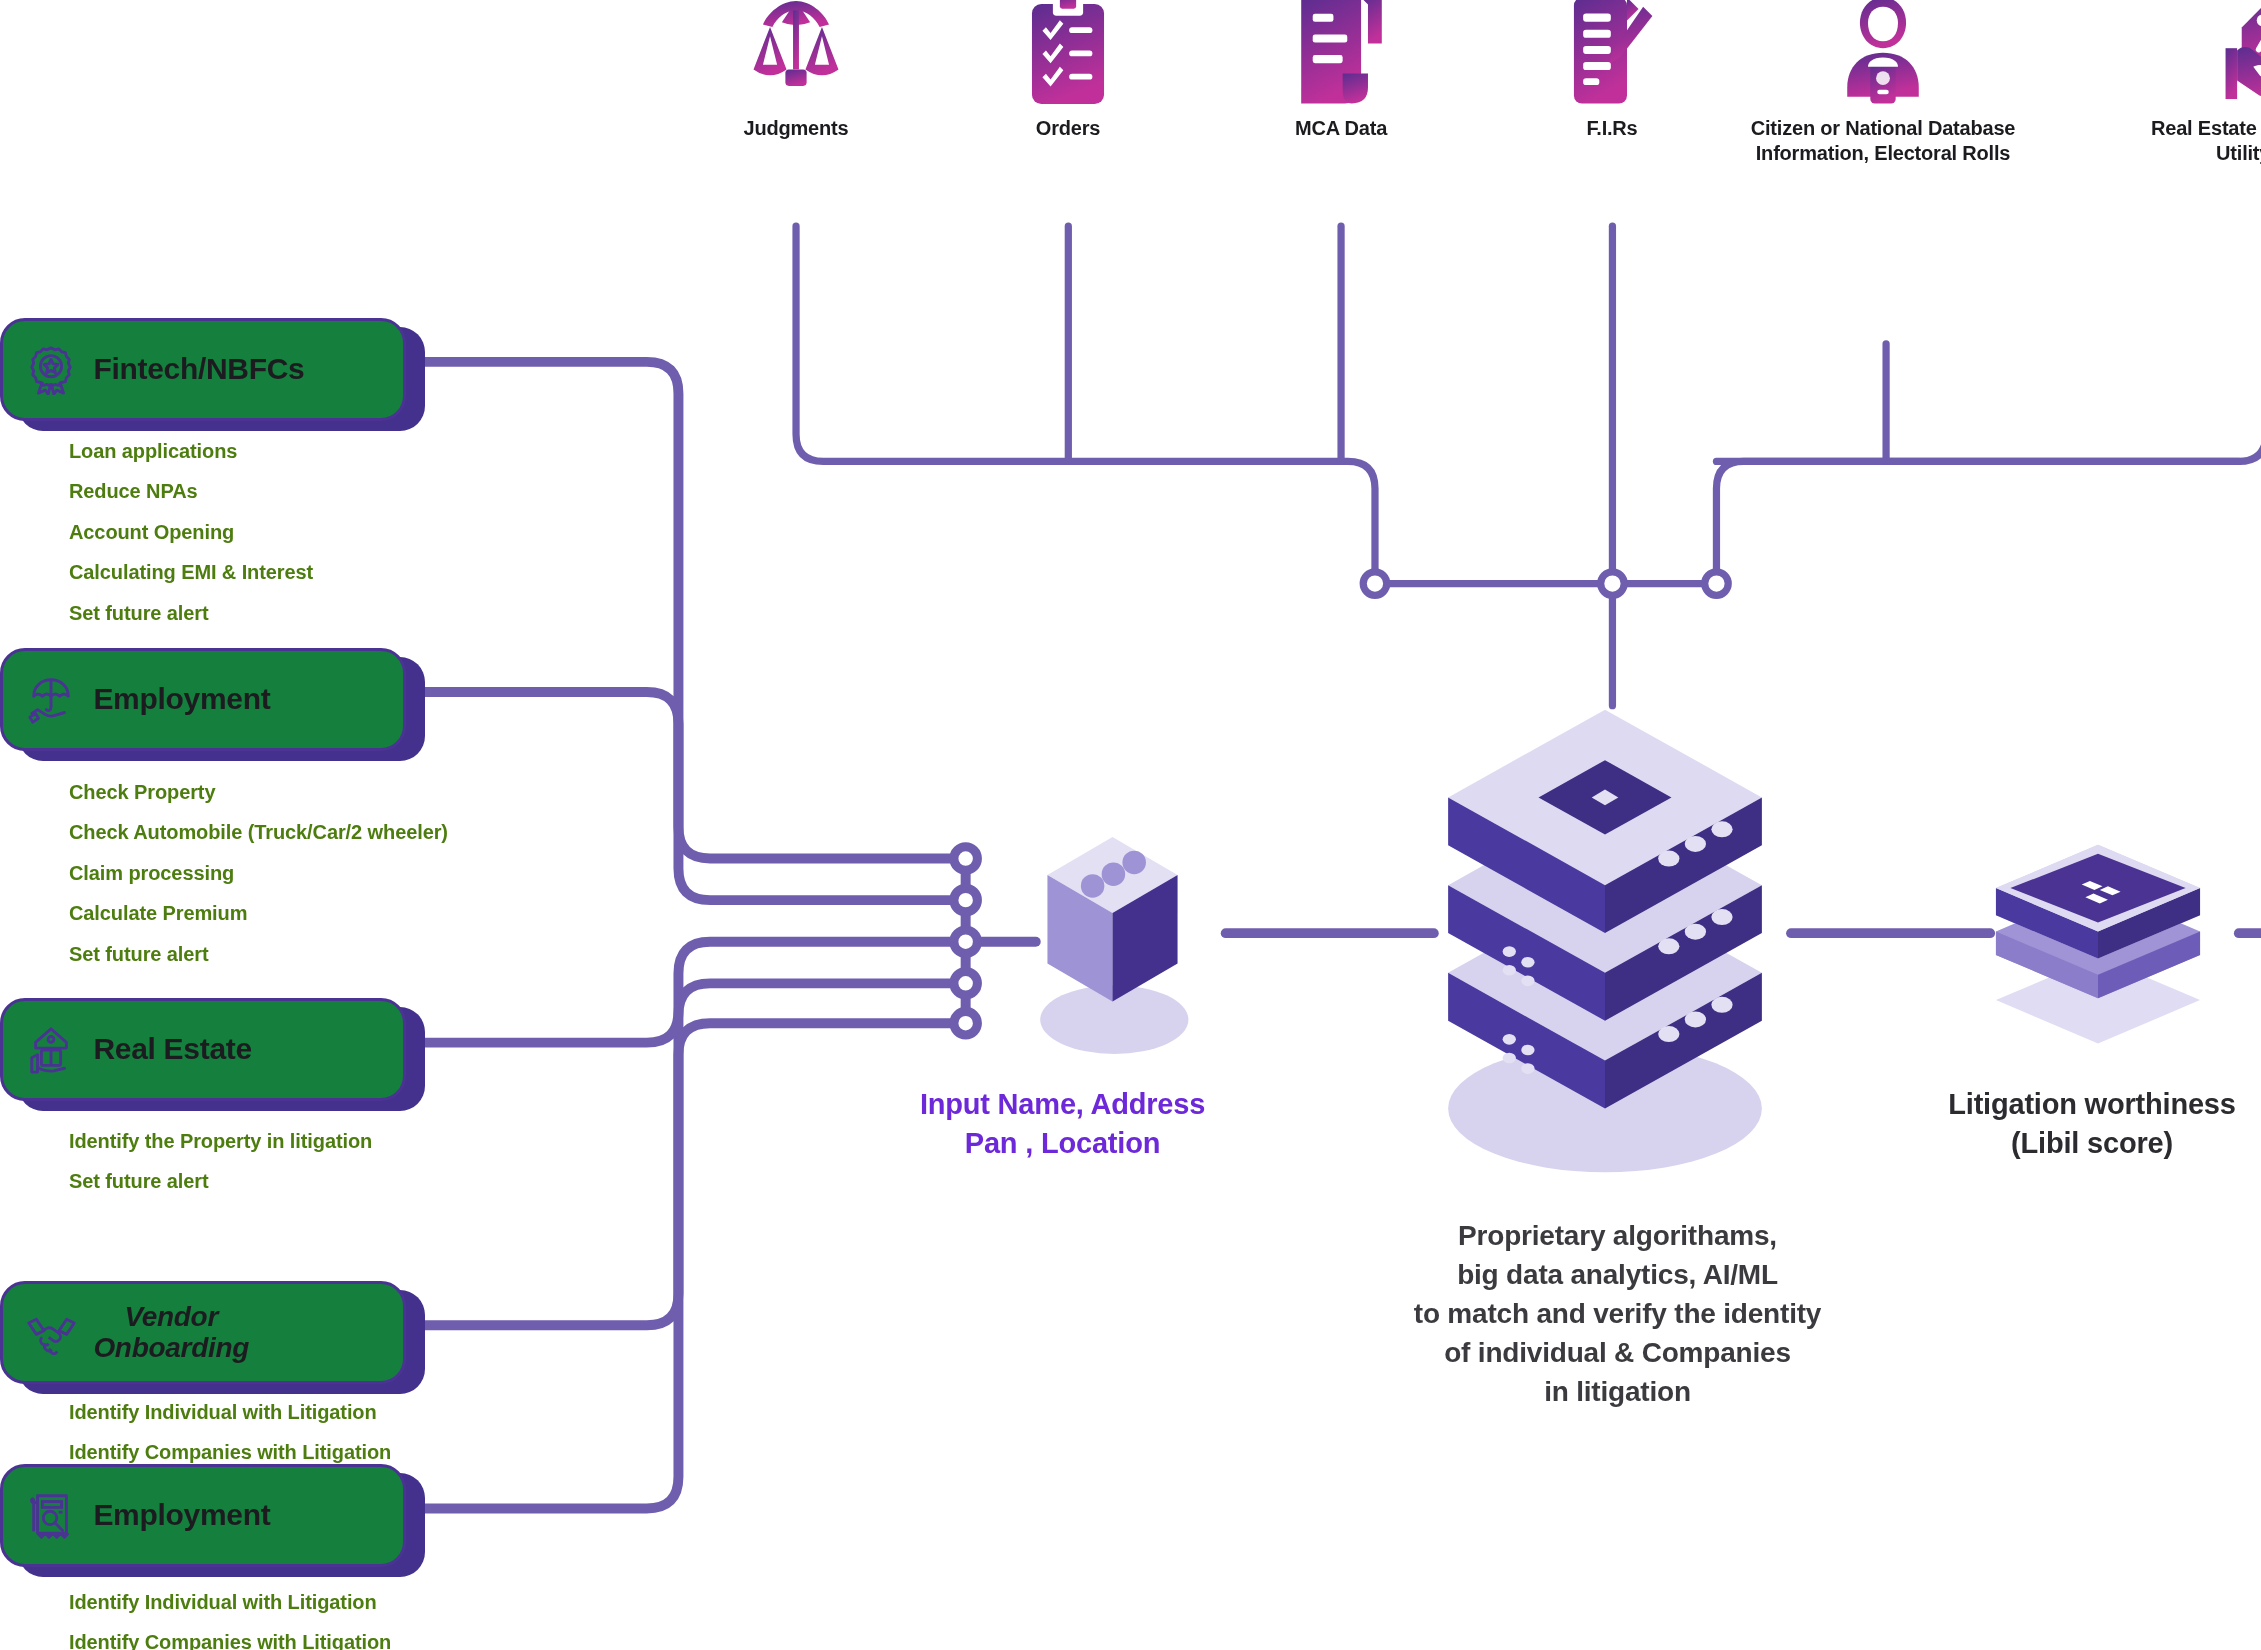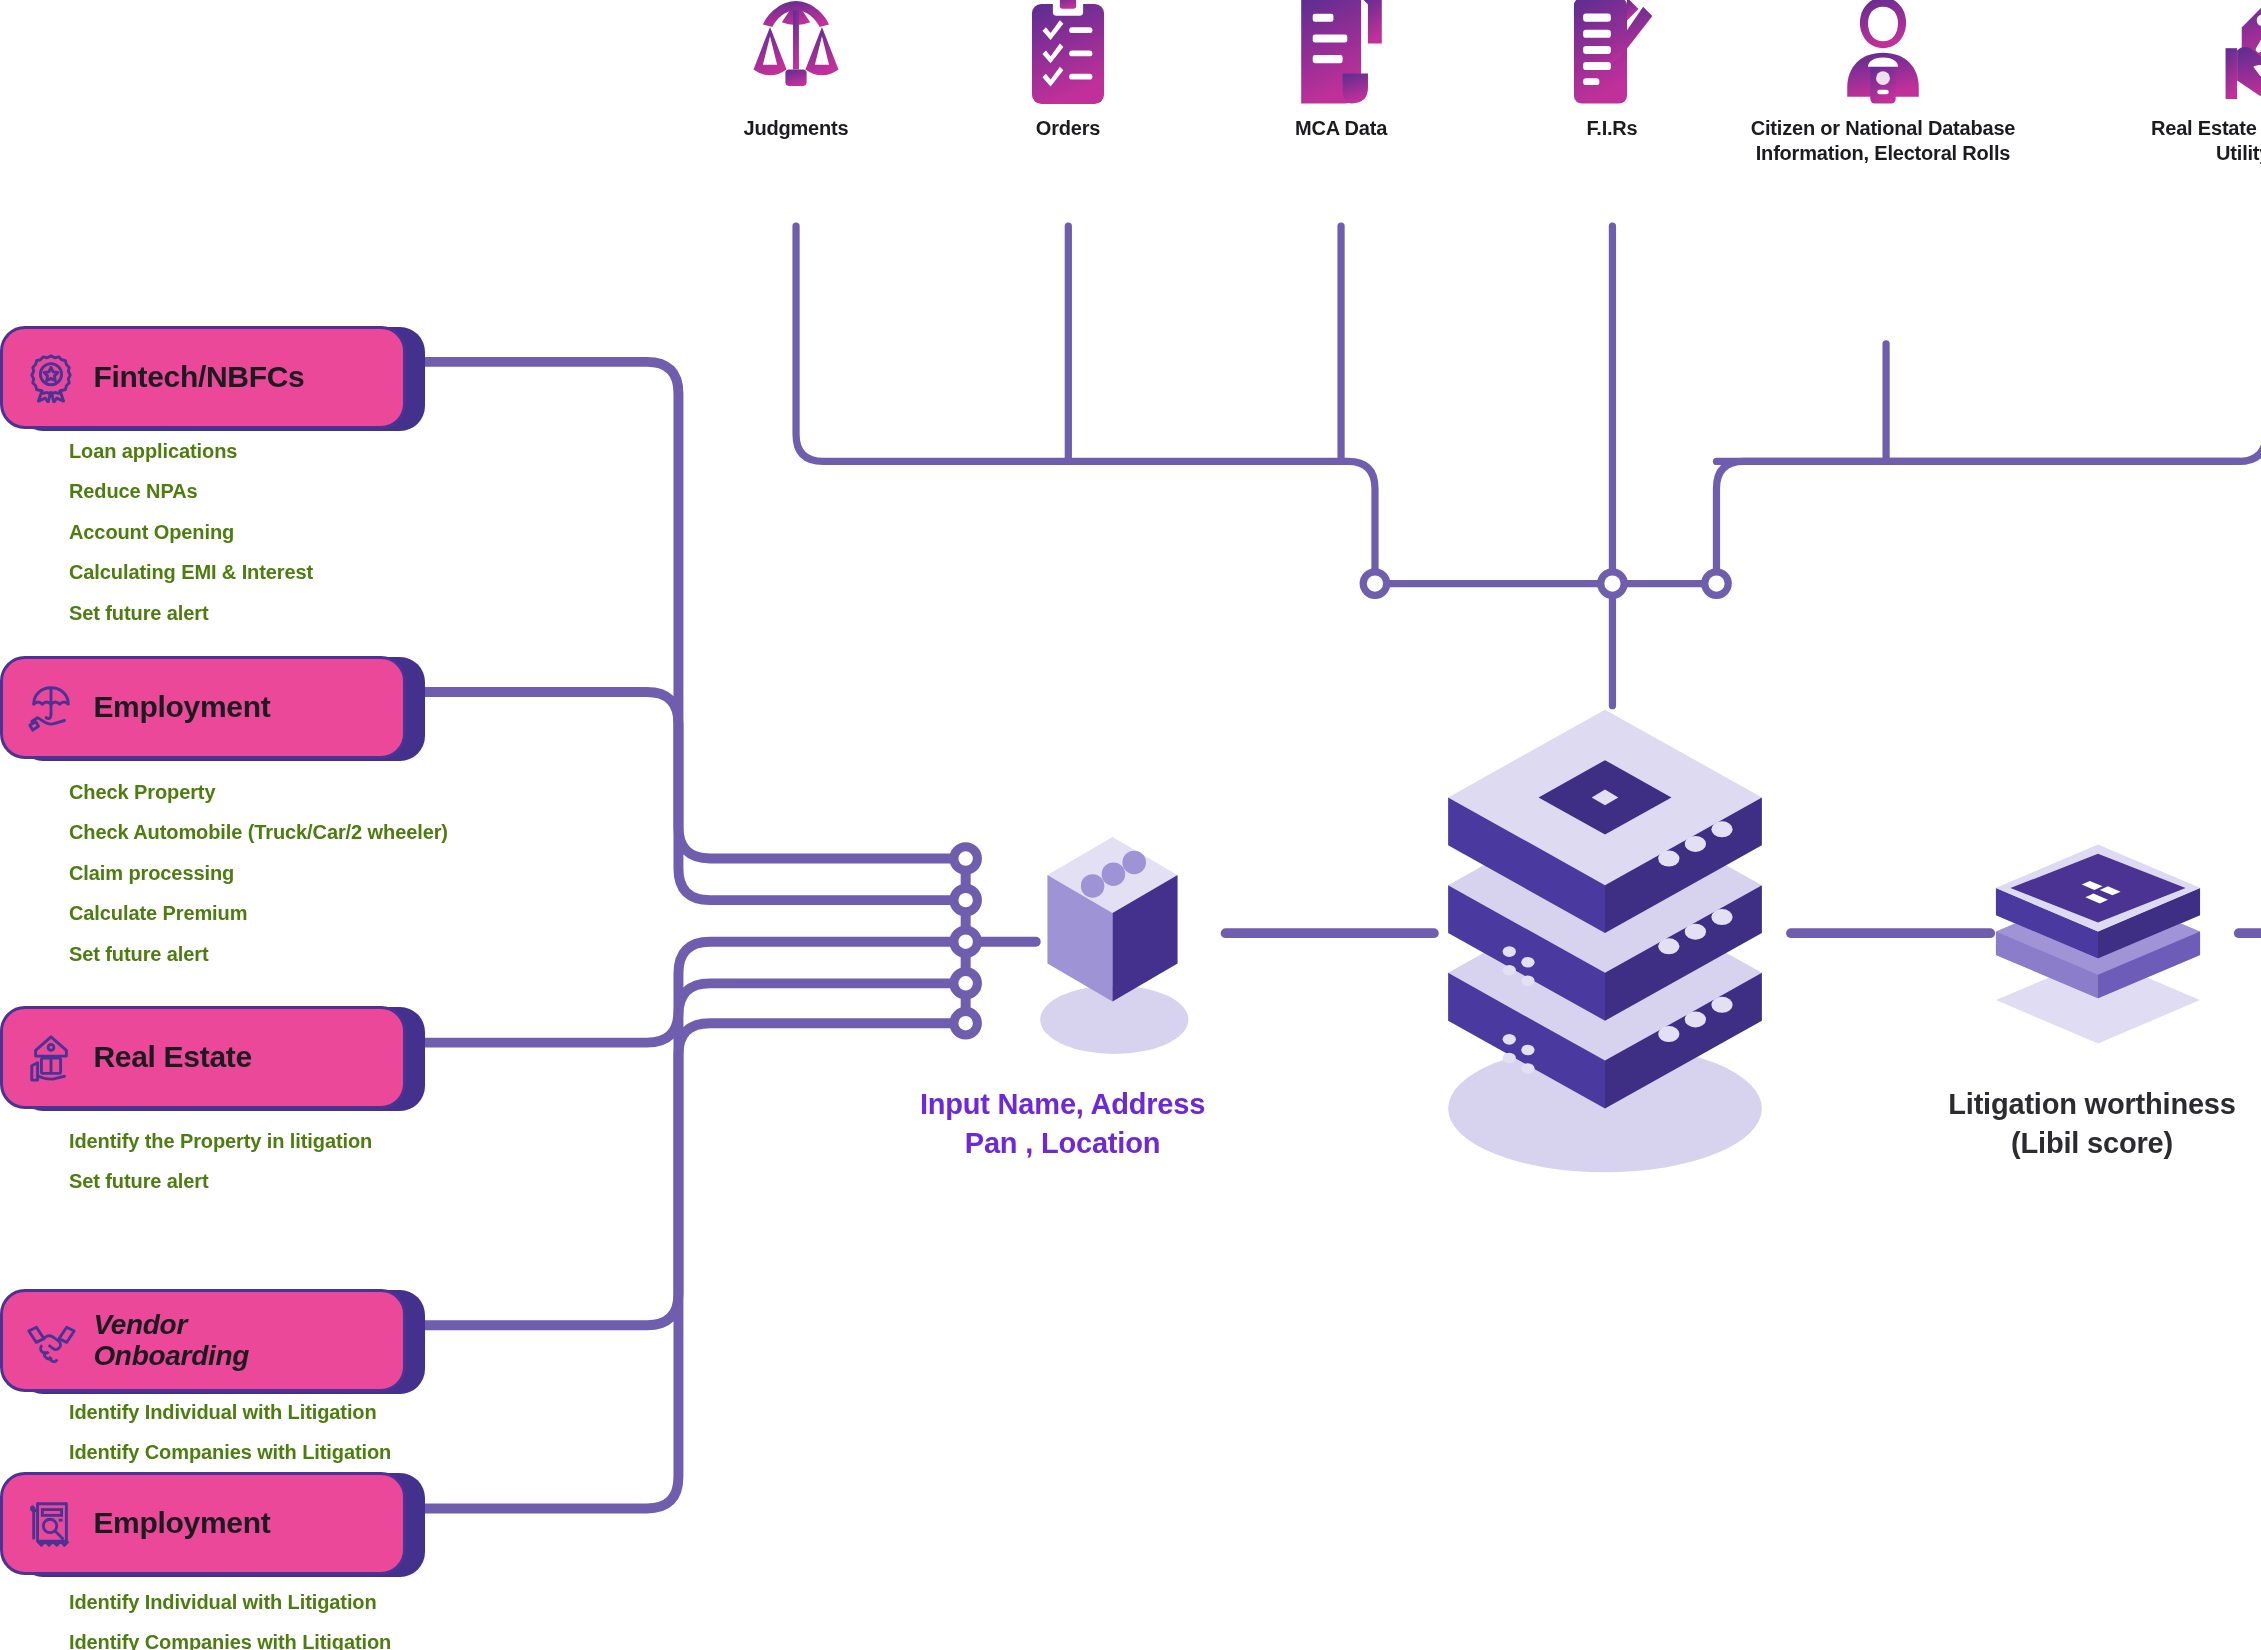--- a/index.html
+++ b/index.html
@@ -47,30 +47,31 @@
   }
   .ucard .shadow{
     position:absolute;
     left:18px;top:17px;
     width:407px;height:104px;
     background:#44318D;
     border-radius:25px;
   }
   .ucard .face{
     position:absolute;
-    left:0;top:16px;
+    left:0;top:8px;
     width:406px;height:103px;
-    background:#ec4899;
+    background:#15803d;
     border:3.2px solid #4A3393;
     border-radius:25px;
     box-sizing:border-box;
     display:flex;
     align-items:center;
     gap:15.4px;
     padding-left:21px;
+    text-align:center;
   }
   .ucard .ic{flex:0 0 auto;width:54px;height:54px;display:flex;align-items:center;justify-content:center;}
   .ucard .ic svg{display:block;}
   .ucard .ttl{
     font-size:30px;
     font-weight:700;
     color:#1c1c20;
     line-height:1.08;
     letter-spacing:-0.3px;
   }
@@ -518,17 +519,22 @@
       <g fill="#ffffff">
         <path d="M146 74 l14 6 l-9 4 l-14 -6 Z"></path>
         <path d="M166 80 l14 6 l-9 4 l-14 -6 Z"></path>
         <path d="M150 88 l16 7 l-9 4 l-16 -7 Z"></path>
       </g>
     </svg>
   </div>
 
   <div class="clabel" id="input-label" style="white-space:pre-line">Input Name, Address
 Pan , Location</div>
+  <div class="clabel" id="engine-label" style="white-space:pre-line">Proprietary algorithams,
+big data analytics, AI/ML
+to match and verify the identity
+of individual &amp; Companies
+in litigation</div>
   <div class="clabel" id="score-label" style="white-space:pre-line">Litigation worthiness
 (Libil score)</div>
 
 </div>
 
 
 </body></html>

